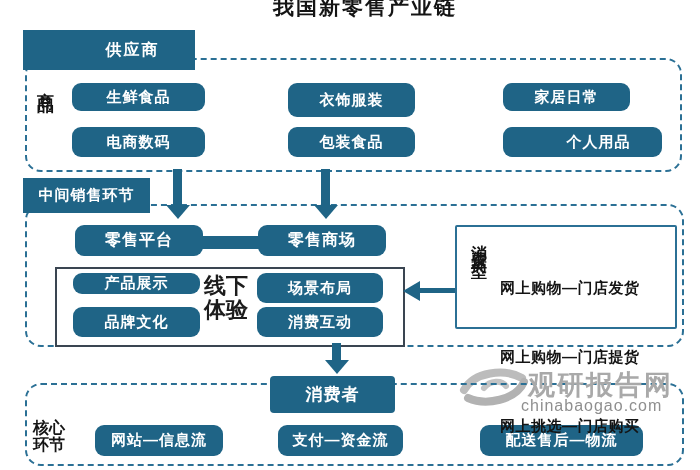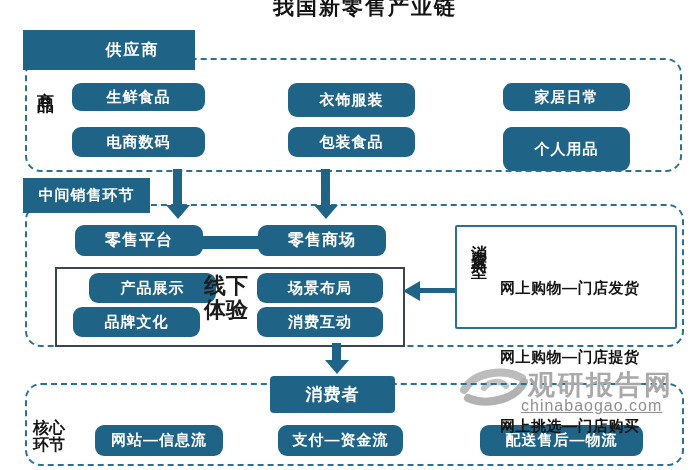--- a/index.html
+++ b/index.html
@@ -52,21 +52,21 @@
   }
   .centerlabel {
     position:absolute; font-weight:bold; font-size:22px; color:#1c1c1c;
     line-height:24px; text-align:center; z-index:3;
   }
   .wm-name {
     position:absolute; font-weight:bold; font-size:27px; color:#a9a9a9;
     letter-spacing:2px; z-index:4; font-family:"Liberation Sans",sans-serif;
   }
   .wm-domain {
-    position:absolute; font-size:16px; color:#8f8f8f; letter-spacing:1px; z-index:4;text-decoration:underline;
+    position:absolute; font-size:16px; color:#8f8f8f; letter-spacing:1px; z-index:4;
   }
   .wm-logo { position:absolute; z-index:0; }
 </style>
 </head>
 <body>
 
 <div class="stage">
 
   <div class="title">我国新零售产业链</div>
 
@@ -74,37 +74,37 @@
 
   <div class="tealbox tab" style="left:23px; top:30px; width:125px; height:40px;padding-left:47px;">供应商</div>
 
   <div class="vlabel" style="left:34px; top:79px; font-size:17px; letter-spacing:5px;">商品</div>
 
   <div class="tealbox" style="left:72px;  top:83px;  width:133px; height:28px;">生鲜食品</div>
   <div class="tealbox" style="left:288px; top:83px;  width:127px; height:34px;">衣饰服装</div>
   <div class="tealbox" style="left:503px; top:83px;  width:127px; height:28px;">家居日常</div>
   <div class="tealbox" style="left:72px;  top:127px; width:133px; height:30px;">电商数码</div>
   <div class="tealbox" style="left:288px; top:127px; width:127px; height:30px;">包装食品</div>
-  <div class="tealbox" style="left:503px; top:127px; width:127px; height:44px;">个人用品</div>
+  <div class="tealbox" style="left:503px; top:127px; width:127px; height:30px;padding-left:32px;">个人用品</div>
 
   <div class="shaft-v" style="left:173px; top:169px; width:9px; height:37px;"></div>
   <div class="head-down" style="left:166px; top:205px;"></div>
   <div class="shaft-v" style="left:321px; top:169px; width:9px; height:37px;"></div>
   <div class="head-down" style="left:314px; top:205px;"></div>
 
   <div class="dashbox" style="left:25px; top:204px; width:655px; height:139px;"></div>
 
   <div class="tealbox tab" style="left:23px; top:178px; width:127px; height:35px; font-size:15px; letter-spacing:1px;">中间销售环节</div>
 
   <div class="tealbox" style="left:75px; top:225px; width:128px; height:31px; font-size:16px; z-index:2;">零售平台</div>
   <div class="connector" style="left:200px; top:236px; width:60px; height:13px;"></div>
   <div class="tealbox" style="left:258px; top:225px; width:128px; height:31px; font-size:16px; z-index:2;">零售商场</div>
 
   <div class="solidbox" style="left:55px; top:267px; width:346px; height:76px;"></div>
-  <div class="tealbox" style="left:73px;  top:273px; width:127px; height:30px; z-index:3;margin-left:16px;">产品展示</div>
+  <div class="tealbox" style="left:73px;  top:273px; width:127px; height:21px; z-index:3;">产品展示</div>
   <div class="tealbox" style="left:73px;  top:307px; width:127px; height:30px; z-index:3;text-align:right;">品牌文化</div>
   <div class="centerlabel" style="left:204px; top:274px; width:44px;">线下体验</div>
   <div class="tealbox" style="left:257px; top:273px; width:126px; height:30px; z-index:3;">场景布局</div>
   <div class="tealbox" style="left:257px; top:307px; width:126px; height:30px; z-index:3;">消费互动</div>
 
   <div class="sidebox" style="left:455px; top:225px; width:218px; height:100px;"></div>
   <div class="vlabel" style="left:468px; top:232px; font-size:16px; letter-spacing:6px; z-index:3;">消费类型</div>
   <div class="sidelines" style="left:500px; top:230px;">
     <div>网上购物—门店发货</div>
     <div>网上购物—门店提货</div>

